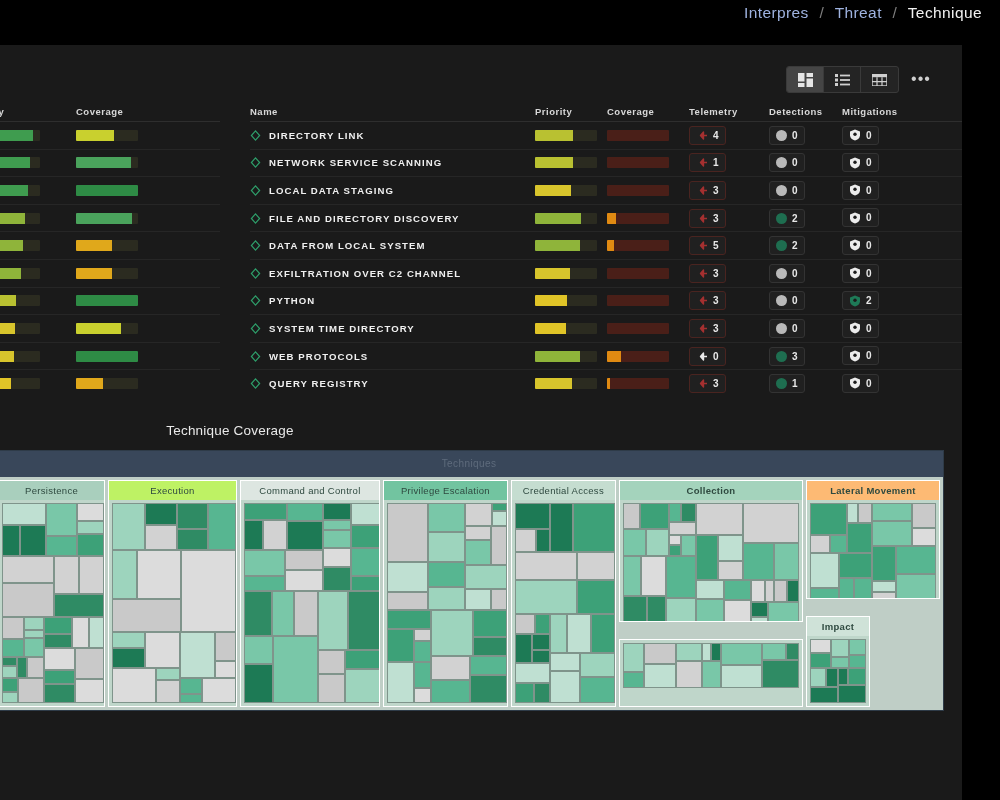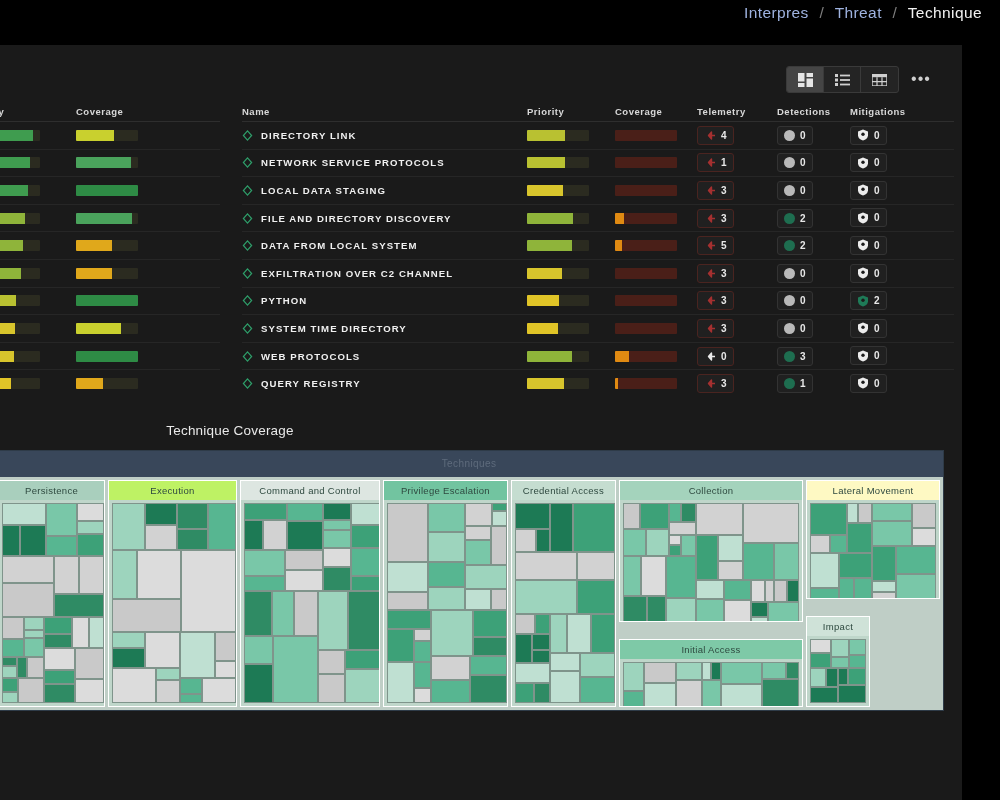--- a/index.html
+++ b/index.html
@@ -46,23 +46,23 @@
   .row { display:flex; align-items:center; height:27.6px;
          border-top:1px solid #262626; }
   .row:first-of-type { border-top:1px solid #2e2e2e; }
 
   
   #leftTbl { left:-30px; top:50px; width:250px; }
   #leftTbl .c-pri  { width:100px; padding-left:8px; }
   #leftTbl .c-cov  { width:120px; padding-left:6px; }
 
   
-  #mainTbl { left:242px; top:50px; width:712px; }
+  #mainTbl { left:250px; top:50px; width:712px; }
   .c-name { width:285px; display:flex; align-items:center; gap:8px; }
-  .c-pri2 { width:88px; }
+  .c-pri2 { width:72px; }
   .c-cov2 { width:82px; }
   .c-tel  { width:80px; }
   .c-det  { width:73px; }
   .c-mit  { width:80px; }
   .tname { font-size:9.6px; font-weight:bold; letter-spacing:1.05px;
            color:#f0f0f0; white-space:nowrap; }
 
   .hexico { width:11px; height:11px; flex:none; position:relative; }
   .hexico svg { display:block; }
 
@@ -93,21 +93,21 @@
            text-align:center; line-height:26px; letter-spacing:.4px; }
   .tmbody { position:relative; height:233px; background:#bfcec6;
             display:flex; gap:3px; padding:3px; }
   .tactic { position:relative; border:1px solid #ffffff; overflow:hidden;
             display:flex; flex-direction:column; }
   .t-head { height:19px; font-size:9.5px; color:#2f4a40; text-align:center;
             line-height:19px; letter-spacing:.3px; white-space:nowrap;
             overflow:hidden; }
   .t-cells { position:relative; flex:1; }
   .cell { position:absolute; border:1px solid #7f948b; }
-  .col { display:flex; flex-direction:column; gap:17px; }
+  .col { display:flex; flex-direction:column; gap:17px;font-weight:bold; }
 
   
   .legend { position:absolute; left:98px; top:723px; width:740px; }
   .leg-cap { font-size:10.5px; font-weight:bold; color:#e8e8e8;
              letter-spacing:.2px; }
   .leg-row { position:relative; height:14px; margin-top:4px; }
   .leg-lo { position:absolute; left:108px; font-size:10px; color:#b9b9b9; }
   .leg-hi { position:absolute; right:20px; font-size:10px; color:#b9b9b9; }
 </style>
 </head>
@@ -337,21 +337,21 @@
                 <span class="num">0</span>
               </span></div>
           </div>
           <div class="row">
             <div class="c-name">
               <span class="hexico">
                 <svg width="11" height="11" viewBox="0 0 12 12">
                   <path d="M6 1 L10.5 6 L6 11 L1.5 6 Z" fill="none" stroke="#2e9e6a" stroke-width="1.3"></path>
                 </svg>
               </span>
-              <span class="tname">NETWORK SERVICE PROTOCOLS</span>
+              <span class="tname">NETWORK SERVICE SCANNING</span>
             </div>
             <div class="c-pri2">
               <div class="bar">
                 <div class="fill" style="width:62%;background:#b9c131"></div>
               </div>
             </div>
             <div class="c-cov2">
               <div class="bar red">
                 <div class="fill" style="width:0%;background:#e08a12"></div>
               </div>
@@ -876,42 +876,41 @@
                 <div class="cell" style="left: 131px; top: 80px; width: 14px; height: 22px; background: rgb(220, 220, 220);"></div>
                 <div class="cell" style="left: 145px; top: 80px; width: 9px; height: 22px; background: rgb(210, 210, 210);"></div>
                 <div class="cell" style="left: 154px; top: 80px; width: 13px; height: 22px; background: rgb(201, 201, 201);"></div>
                 <div class="cell" style="left: 167px; top: 80px; width: 12px; height: 22px; background: rgb(29, 122, 85);"></div>
                 <div class="cell" style="left: 131px; top: 102px; width: 17px; height: 15px; background: rgb(29, 122, 85);"></div>
                 <div class="cell" style="left: 131px; top: 117px; width: 17px; height: 11px; background: rgb(191, 224, 210);"></div>
                 <div class="cell" style="left: 148px; top: 102px; width: 31px; height: 26px; background: rgb(121, 199, 168);"></div>
               </div>
             </div>
             <div class="tactic" style="width: 184px; height: 72px; background: rgb(191, 214, 202);">
-              <div class="t-head" style="background: rgb(126, 201, 167);">Initial Access</div>
               <div class="t-cells">
                 <div class="cell" style="left: 3px; top: 3px; width: 21px; height: 29px; background: rgb(157, 212, 189);"></div>
                 <div class="cell" style="left: 3px; top: 32px; width: 21px; height: 16px; background: rgb(87, 182, 145);"></div>
                 <div class="cell" style="left: 24px; top: 3px; width: 32px; height: 21px; background: rgb(201, 201, 201);"></div>
                 <div class="cell" style="left: 24px; top: 24px; width: 32px; height: 24px; background: rgb(191, 224, 210);"></div>
                 <div class="cell" style="left: 56px; top: 3px; width: 26px; height: 18px; background: rgb(157, 212, 189);"></div>
                 <div class="cell" style="left: 82px; top: 3px; width: 9px; height: 18px; background: rgb(191, 224, 210);"></div>
                 <div class="cell" style="left: 91px; top: 3px; width: 10px; height: 18px; background: rgb(29, 122, 85);"></div>
                 <div class="cell" style="left: 56px; top: 21px; width: 26px; height: 27px; background: rgb(210, 210, 210);"></div>
                 <div class="cell" style="left: 82px; top: 21px; width: 19px; height: 27px; background: rgb(121, 199, 168);"></div>
                 <div class="cell" style="left: 101px; top: 3px; width: 41px; height: 22px; background: rgb(121, 199, 168);"></div>
                 <div class="cell" style="left: 101px; top: 25px; width: 41px; height: 23px; background: rgb(191, 224, 210);"></div>
                 <div class="cell" style="left: 142px; top: 3px; width: 24px; height: 17px; background: rgb(121, 199, 168);"></div>
                 <div class="cell" style="left: 166px; top: 3px; width: 13px; height: 17px; background: rgb(47, 139, 100);"></div>
                 <div class="cell" style="left: 142px; top: 20px; width: 37px; height: 28px; background: rgb(47, 139, 100);"></div>
               </div>
             </div>
           </div>
           <div class="col" style="width: 134px;">
             <div class="tactic" style="width: 134px; height: 133px; background: rgb(191, 214, 202);">
-              <div class="t-head" style="background: #fef9c3;">Lateral Movement</div>
+              <div class="t-head" style="background: #fdba74;">Lateral Movement</div>
               <div class="t-cells">
                 <div class="cell" style="left: 3px; top: 3px; width: 37px; height: 32px; background: rgb(61, 161, 120);"></div>
                 <div class="cell" style="left: 3px; top: 35px; width: 20px; height: 18px; background: rgb(210, 210, 210);"></div>
                 <div class="cell" style="left: 23px; top: 35px; width: 17px; height: 18px; background: rgb(87, 182, 145);"></div>
                 <div class="cell" style="left: 40px; top: 3px; width: 11px; height: 20px; background: rgb(191, 224, 210);"></div>
                 <div class="cell" style="left: 51px; top: 3px; width: 14px; height: 20px; background: rgb(201, 201, 201);"></div>
                 <div class="cell" style="left: 40px; top: 23px; width: 25px; height: 30px; background: rgb(61, 161, 120);"></div>
                 <div class="cell" style="left: 3px; top: 53px; width: 29px; height: 35px; background: rgb(191, 224, 210);"></div>
                 <div class="cell" style="left: 3px; top: 88px; width: 29px; height: 21px; background: rgb(87, 182, 145);"></div>
                 <div class="cell" style="left: 32px; top: 53px; width: 33px; height: 25px; background: rgb(61, 161, 120);"></div>

